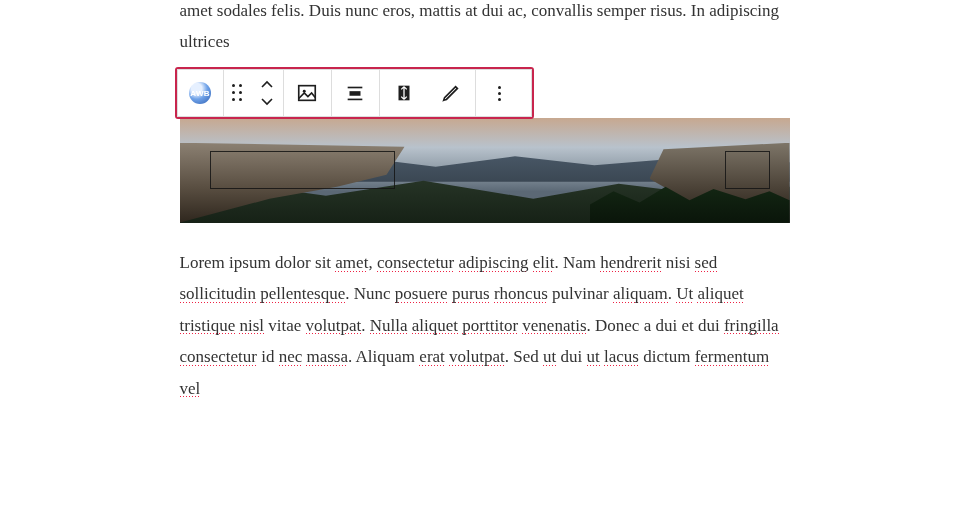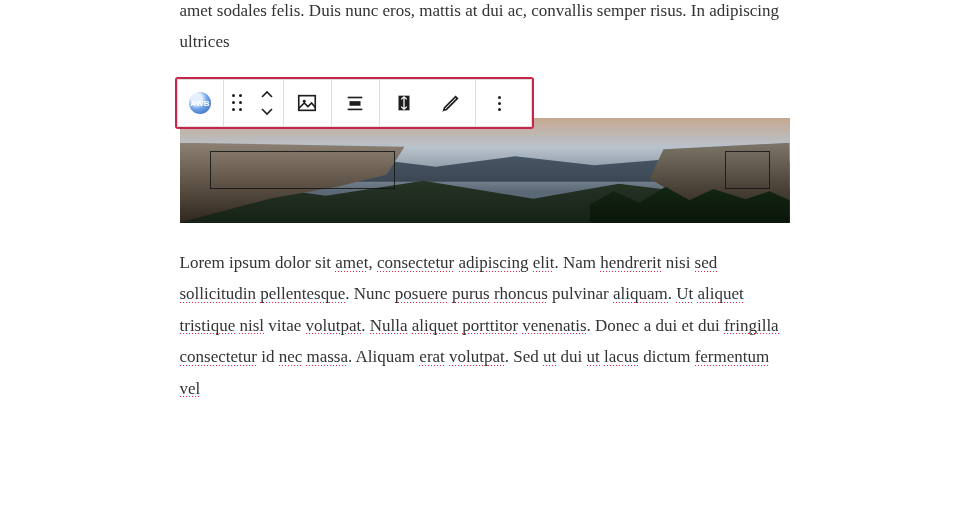--- a/index.html
+++ b/index.html
@@ -1,21 +1,21 @@
 <!DOCTYPE html>
 <html><head>
 <meta charset="utf-8">
 <style>
   html,body{margin:0;padding:0;width:969px;height:518px;overflow:hidden;font-family:Georgia,'Times New Roman',serif;color:#333;background:#fff;font-size:17px;line-height:1.85}
   .editor{width:610px;margin:0 auto;position:relative}
   .para{margin:0 0 14px 0;text-align:left}
   .first{margin-top:-68px}
   .spelled{background-image:linear-gradient(to right,#e24 40%,transparent 40%);background-size:3px 1.2px;background-repeat:repeat-x;background-position:0 100%;padding-bottom:0}
   
-  .tb-wrap{position:absolute;left:-5px;top:145px;width:359px;height:52px;border:2px solid #c8254d;border-radius:3px;box-sizing:border-box;z-index:20}
+  .tb-wrap{position:absolute;left:-5px;top:135px;width:359px;height:52px;border:2px solid #c8254d;border-radius:3px;box-sizing:border-box;z-index:20}
   .tb{position:relative;display:flex;width:100%;height:100%;background:#fff;border:1px solid #ddd;box-sizing:border-box}
   .btn{height:46px;display:flex;align-items:center;justify-content:center;border-right:1px solid #ddd;box-sizing:border-box;cursor:pointer}
   .btn svg{display:block}
   .b-logo{width:46px}
   .b-drag{width:28px;border-right:none}
   .b-move{width:32px;flex-direction:column;gap:4px}
   .b-std{width:48px}
   .no-br{border-right:none}
   .logo{width:22px;height:22px;border-radius:50%;background:radial-gradient(circle at 35% 30%,#e6f0ff 0 25%,#6fa2e8 50%,#2c5db0 100%);display:flex;align-items:center;justify-content:center;font:700 8px Arial;color:#fff;letter-spacing:.2px}
   .dots6{width:12px;display:grid;grid-template-columns:repeat(2,4px);grid-template-rows:repeat(3,4px);gap:3px}

